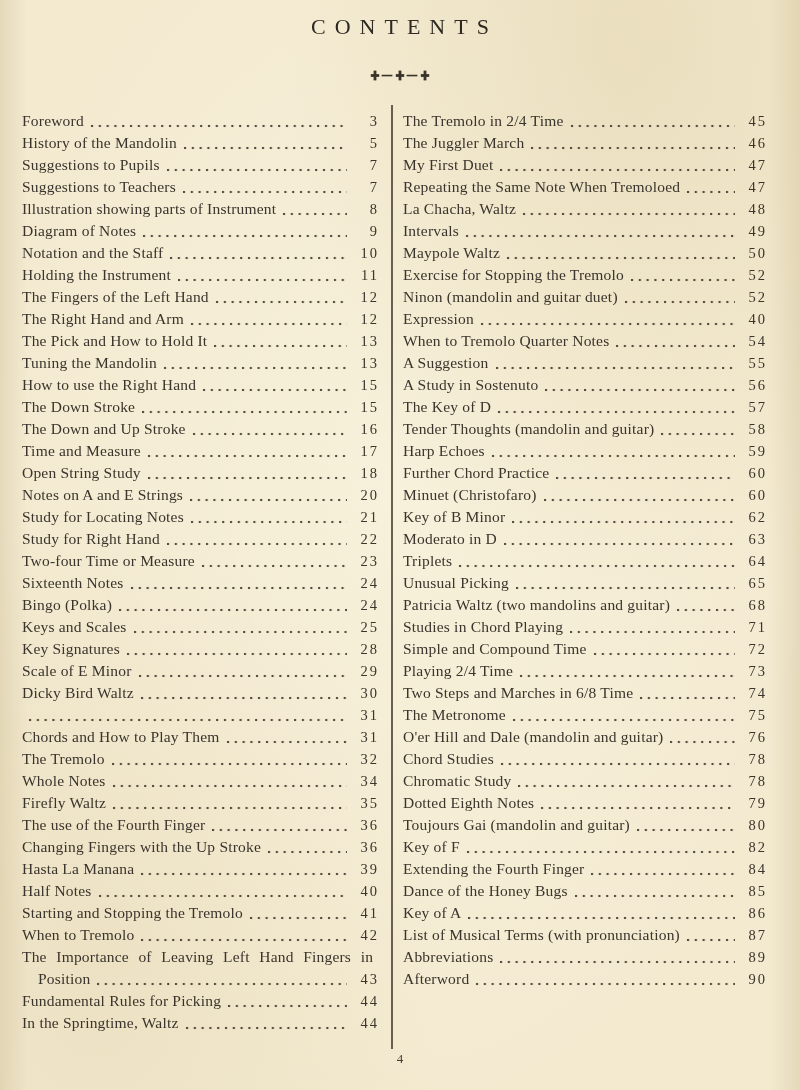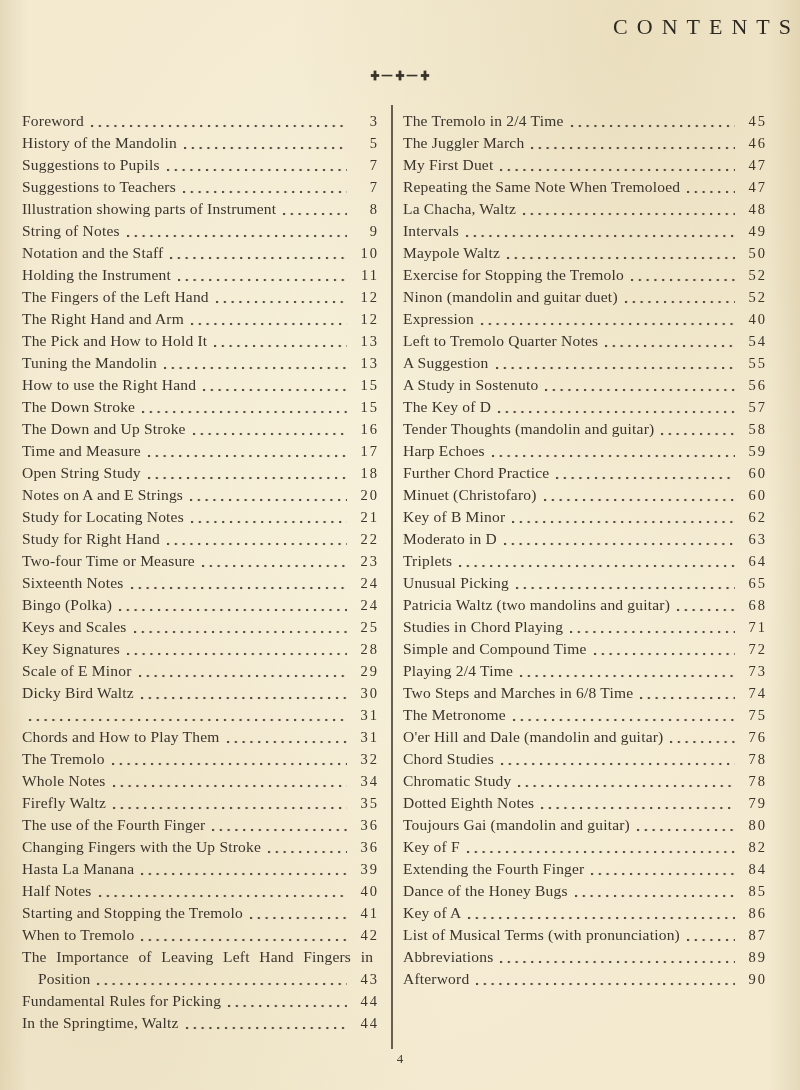--- a/index.html
+++ b/index.html
@@ -12,21 +12,21 @@
       radial-gradient(ellipse at 78% 4%, rgba(210,190,140,0.28), rgba(210,190,140,0) 38%),
       radial-gradient(ellipse at 12% 90%, rgba(205,185,135,0.18), rgba(205,185,135,0) 35%),
       radial-gradient(ellipse at 50% 45%, rgba(255,252,238,0.35), rgba(255,252,238,0) 75%),
       linear-gradient(90deg, rgba(178,156,108,0.22), rgba(178,156,108,0) 3.5%, rgba(178,156,108,0) 96%, rgba(178,156,108,0.22));
     font-family:"Liberation Serif","DejaVu Serif",serif;
     color:#3a342c;
     overflow:hidden;
   }
   .title{
     position:absolute;top:14px;left:0;right:0;
-    text-align:right;
+    text-align:center;
     font-size:22px;letter-spacing:9px;text-indent:9px;
     color:#2e2a22;font-weight:normal;
   }
   .ornament{position:absolute;top:70px;left:0;right:0;text-align:center;line-height:0;}
   .rule{position:absolute;left:391px;top:105px;width:1.5px;height:944px;background:rgba(64,55,42,0.78);}
   .col{position:absolute;top:110px;font-size:15.5px;line-height:22px;font-family:Liberation Serif, serif;}
   .col-left{left:22px;width:357px;}
   .col-right{left:403px;width:364px;}
   .row{display:flex;align-items:baseline;height:22px;white-space:nowrap;overflow:hidden;}
   .row .t{flex:0 0 auto;letter-spacing:0.2px;}
@@ -87,21 +87,21 @@
         <span class="t">Suggestions to Teachers</span>
         <span class="leader"></span>
         <span class="pg">7</span>
       </div>
       <div class="row">
         <span class="t">Illustration showing parts of Instrument</span>
         <span class="leader"></span>
         <span class="pg">8</span>
       </div>
       <div class="row">
-        <span class="t">String of Notes</span>
+        <span class="t">Diagram of Notes</span>
         <span class="leader"></span>
         <span class="pg">9</span>
       </div>
       <div class="row">
         <span class="t">Notation and the Staff</span>
         <span class="leader"></span>
         <span class="pg">10</span>
       </div>
       <div class="row">
         <span class="t">Holding the Instrument</span>
@@ -321,21 +321,21 @@
         <span class="t">Ninon (mandolin and guitar duet)</span>
         <span class="leader"></span>
         <span class="pg">52</span>
       </div>
       <div class="row">
         <span class="t">Expression</span>
         <span class="leader"></span>
         <span class="pg">40</span>
       </div>
       <div class="row">
-        <span class="t">Left to Tremolo Quarter Notes</span>
+        <span class="t">When to Tremolo Quarter Notes</span>
         <span class="leader"></span>
         <span class="pg">54</span>
       </div>
       <div class="row">
         <span class="t">A Suggestion</span>
         <span class="leader"></span>
         <span class="pg">55</span>
       </div>
       <div class="row">
         <span class="t">A Study in Sostenuto</span>

